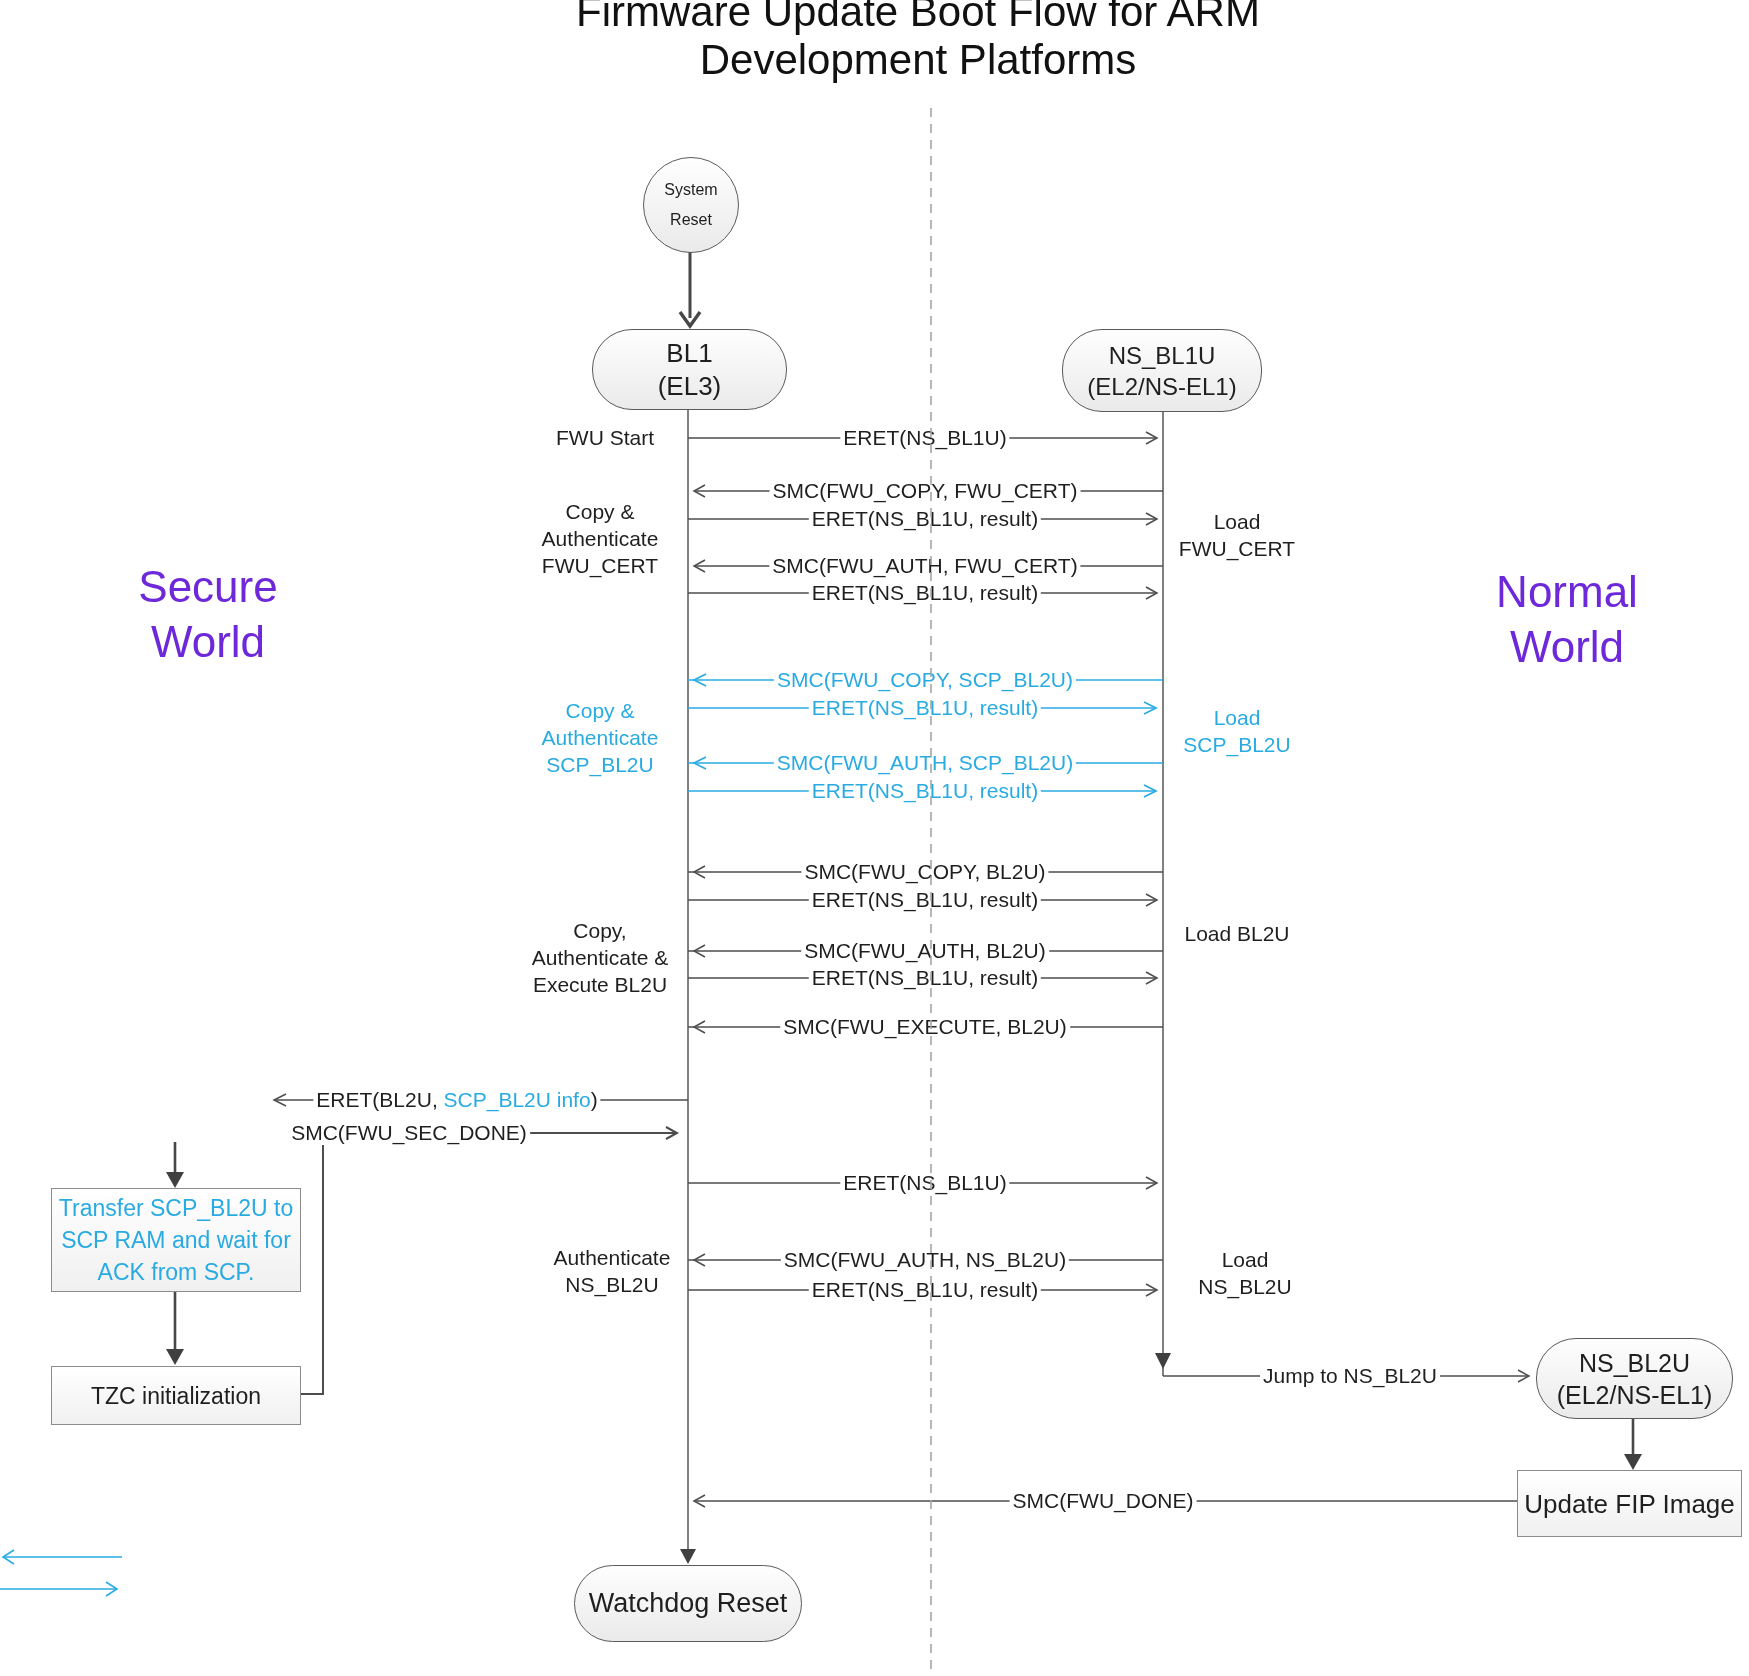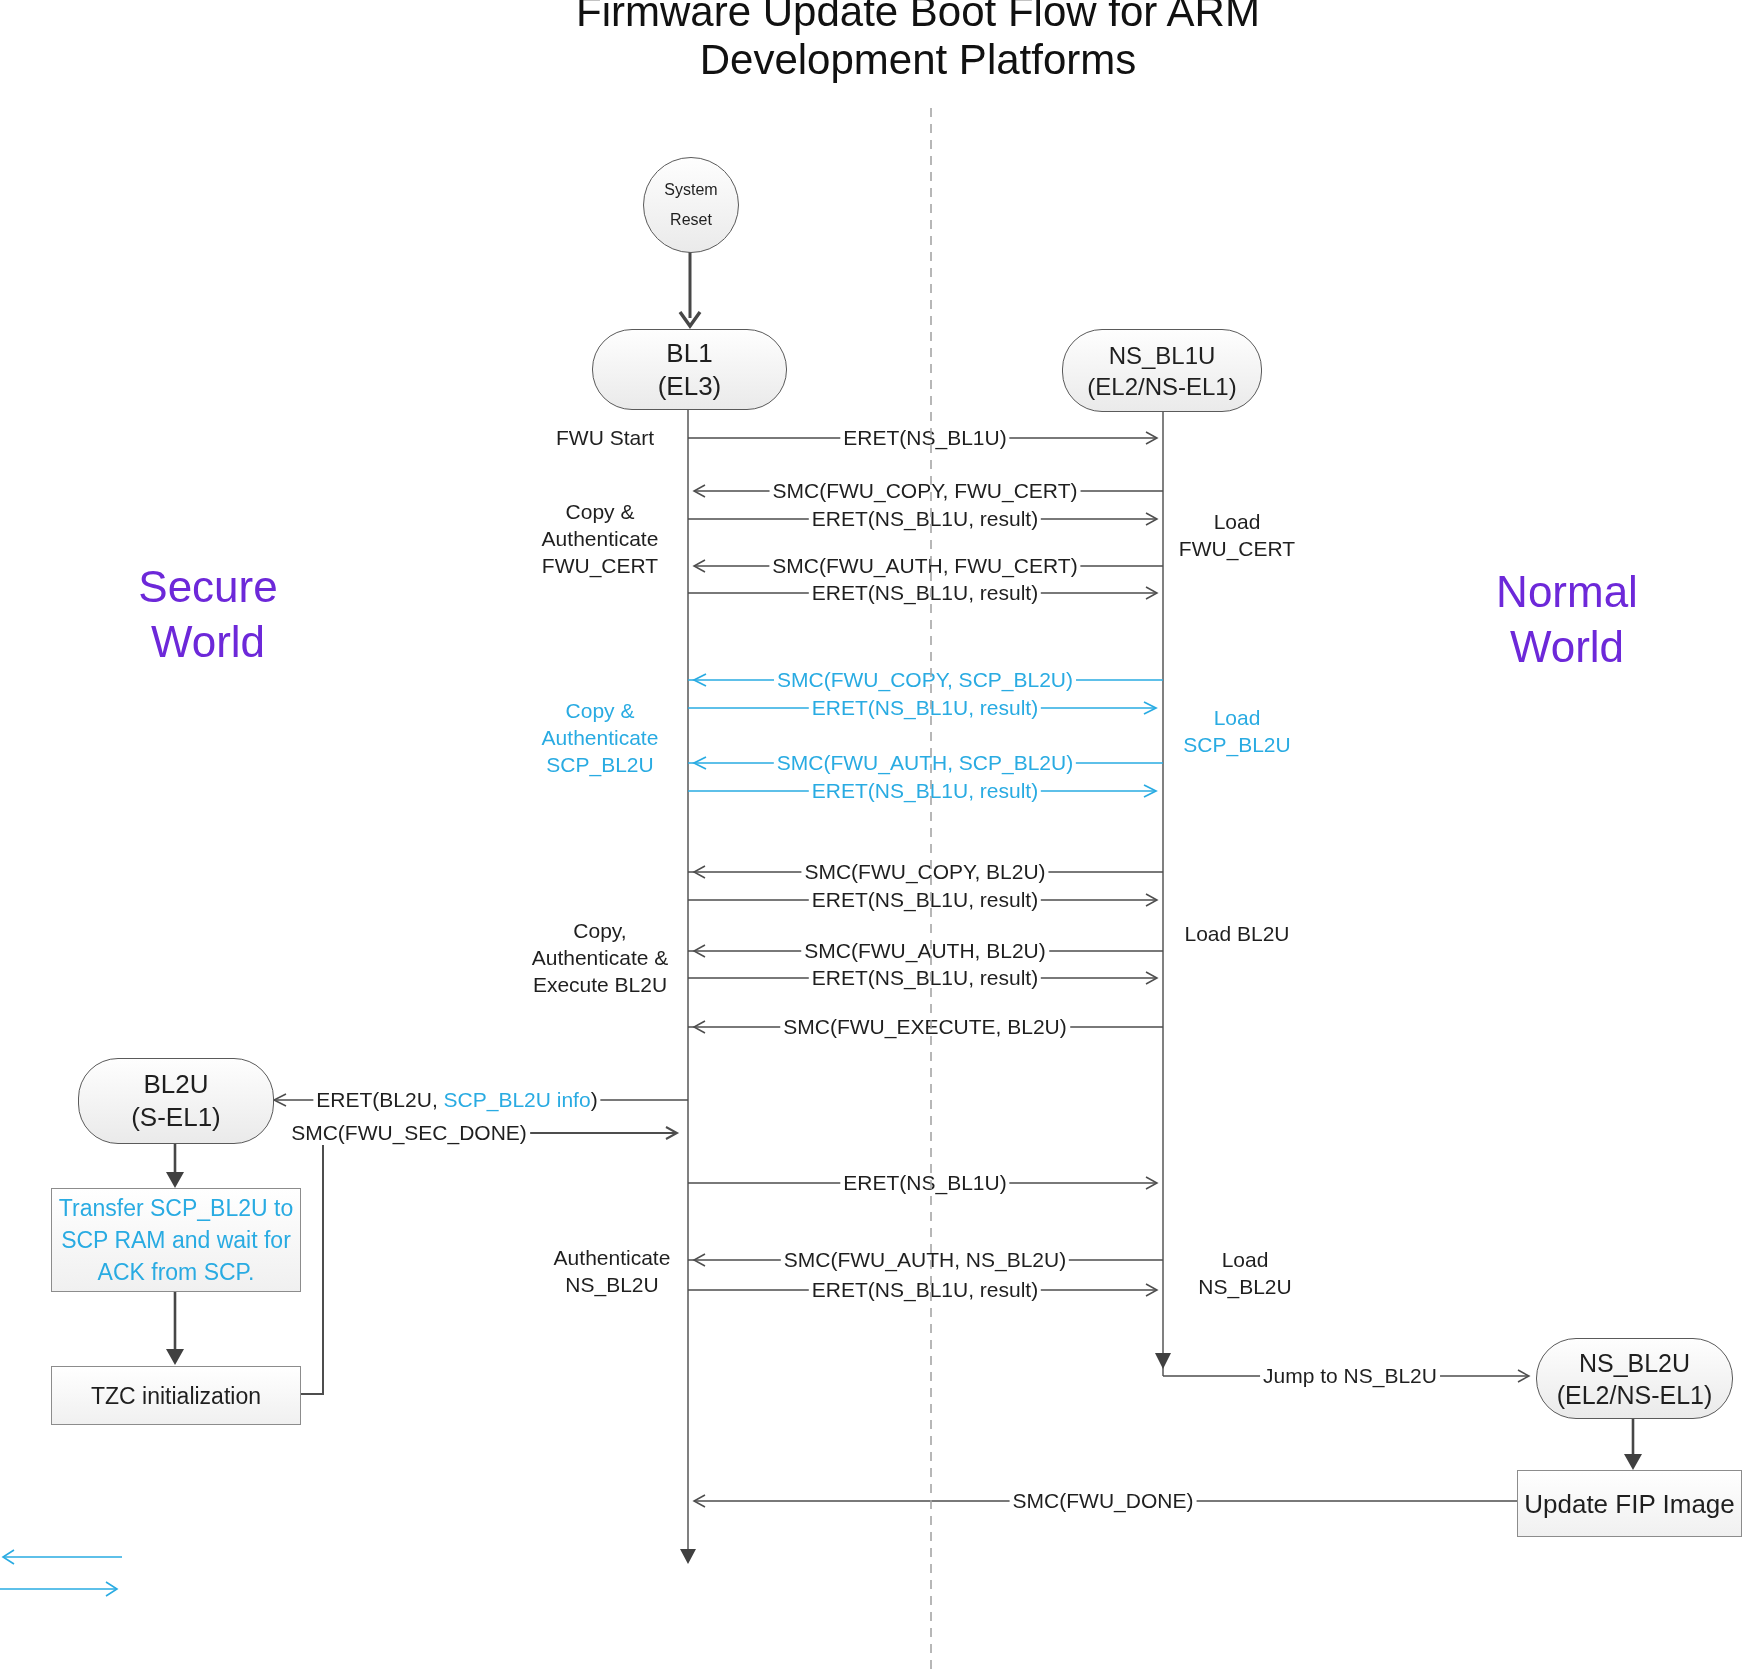--- a/index.html
+++ b/index.html
@@ -124,24 +124,23 @@
 World</div>
   <div class="txt world" style="left:1567px;top:619px;">Normal
 World</div>
 
   <div class="node circle" style="left:643px;top:157px;width:94px;height:94px;">System
 Reset</div>
   <div class="node" style="left:592px;top:329px;width:193px;height:79px;">BL1
 (EL3)</div>
   <div class="node" style="left:1062px;top:329px;width:198px;height:81px;font-size:24px;line-height:31px;">NS_BL1U
 (EL2/NS-EL1)</div>
-  <div class="node" style="left:78px;top:1058px;width:194px;height:84px;">BL2U
-(S-EL1)</div>
   <div class="node" style="left:1536px;top:1338px;width:195px;height:79px;font-size:25px;line-height:32px;">NS_BL2U
 (EL2/NS-EL1)</div>
+  <div class="node" style="left:574px;top:1565px;width:226px;height:75px;font-size:27px;">Watchdog Reset</div>
 
   <div class="box cyan" style="left:51px;top:1188px;width:248px;height:102px;">Transfer SCP_BL2U to
 SCP RAM and wait for
 ACK from SCP.</div>
   <div class="box" style="left:51px;top:1366px;width:248px;height:57px;text-align:center;">TZC initialization</div>
   <div class="box" style="left:1517px;top:1470px;width:223px;height:65px;font-size:26px;">Update FIP Image</div>
 
   <div class="txt msg" style="left:925px;top:438px;">ERET(NS_BL1U)</div>
   <div class="txt msg" style="left:925px;top:491px;">SMC(FWU_COPY, FWU_CERT)</div>
   <div class="txt msg" style="left:925px;top:519px;">ERET(NS_BL1U, result)</div>

